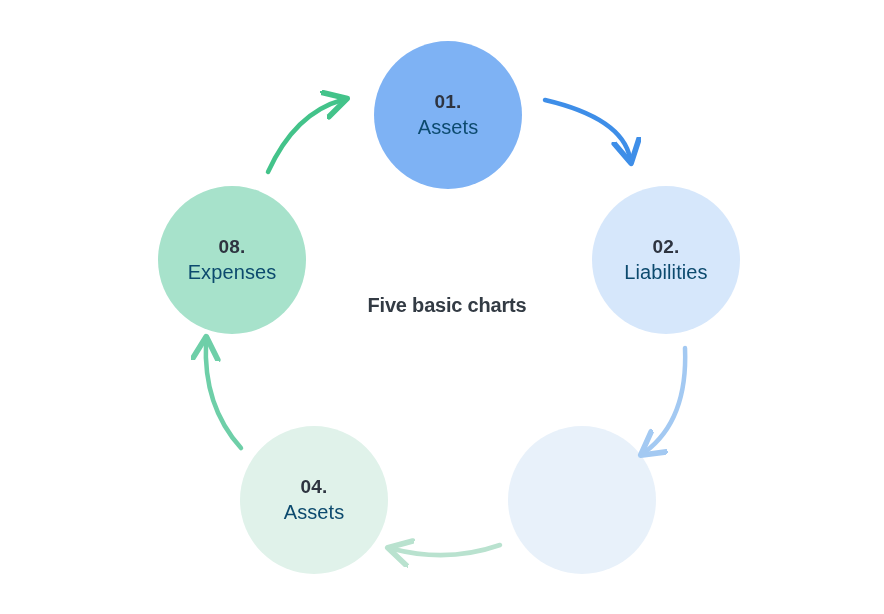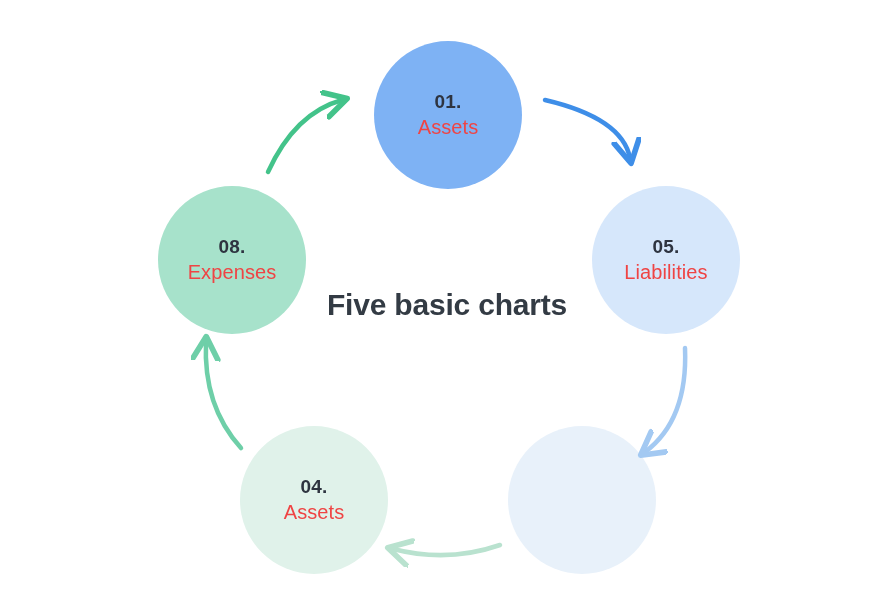--- a/index.html
+++ b/index.html
@@ -38,32 +38,32 @@
     display: block;
     font-size: 19px;
     font-weight: bold;
     color: #2e3440;
     letter-spacing: 0.2px;
   }
   .node-name {
     display: block;
     font-size: 20px;
     font-weight: normal;
-    color: #ef4444;
+    color: #0c4a6e;
     margin-top: 3px;
     letter-spacing: 0.1px;
   }
   #center-title {
     position: absolute;
     left: 447px;
     top: 305px;
     transform: translate(-50%, -50%);
     width: 300px;
     text-align: center;
-    font-size: 30px;
+    font-size: 20px;
     font-weight: bold;
     color: #333b44;
     line-height: 1.22;
     letter-spacing: -0.2px;
   }
   #center-title .title-line {
     display: block;
   }
 </style>
 </head>
@@ -102,21 +102,21 @@
     <path marker-end="url(#ah-3)" d="M 241 448 Q 203 406 206 342" stroke="#6ecfa8" fill="none" stroke-width="4.5" stroke-linecap="round"></path>
     <path marker-end="url(#ah-4)" d="M 268 172 Q 295 113 342 100" stroke="#43c38a" fill="none" stroke-width="4.5" stroke-linecap="round"></path>
   </svg>
 
   <div class="node-label" style="left: 448px; top: 115px;">
     <span class="node-number">01.</span>
     <span class="node-name">Assets</span>
   </div>
 
   <div class="node-label" style="left: 666px; top: 260px;">
-    <span class="node-number">05.</span>
+    <span class="node-number">02.</span>
     <span class="node-name">Liabilities</span>
   </div>
 
 
   <div class="node-label" style="left: 314px; top: 500px;">
     <span class="node-number">04.</span>
     <span class="node-name">Assets</span>
   </div>
 
   <div class="node-label" style="left: 232px; top: 260px;">

